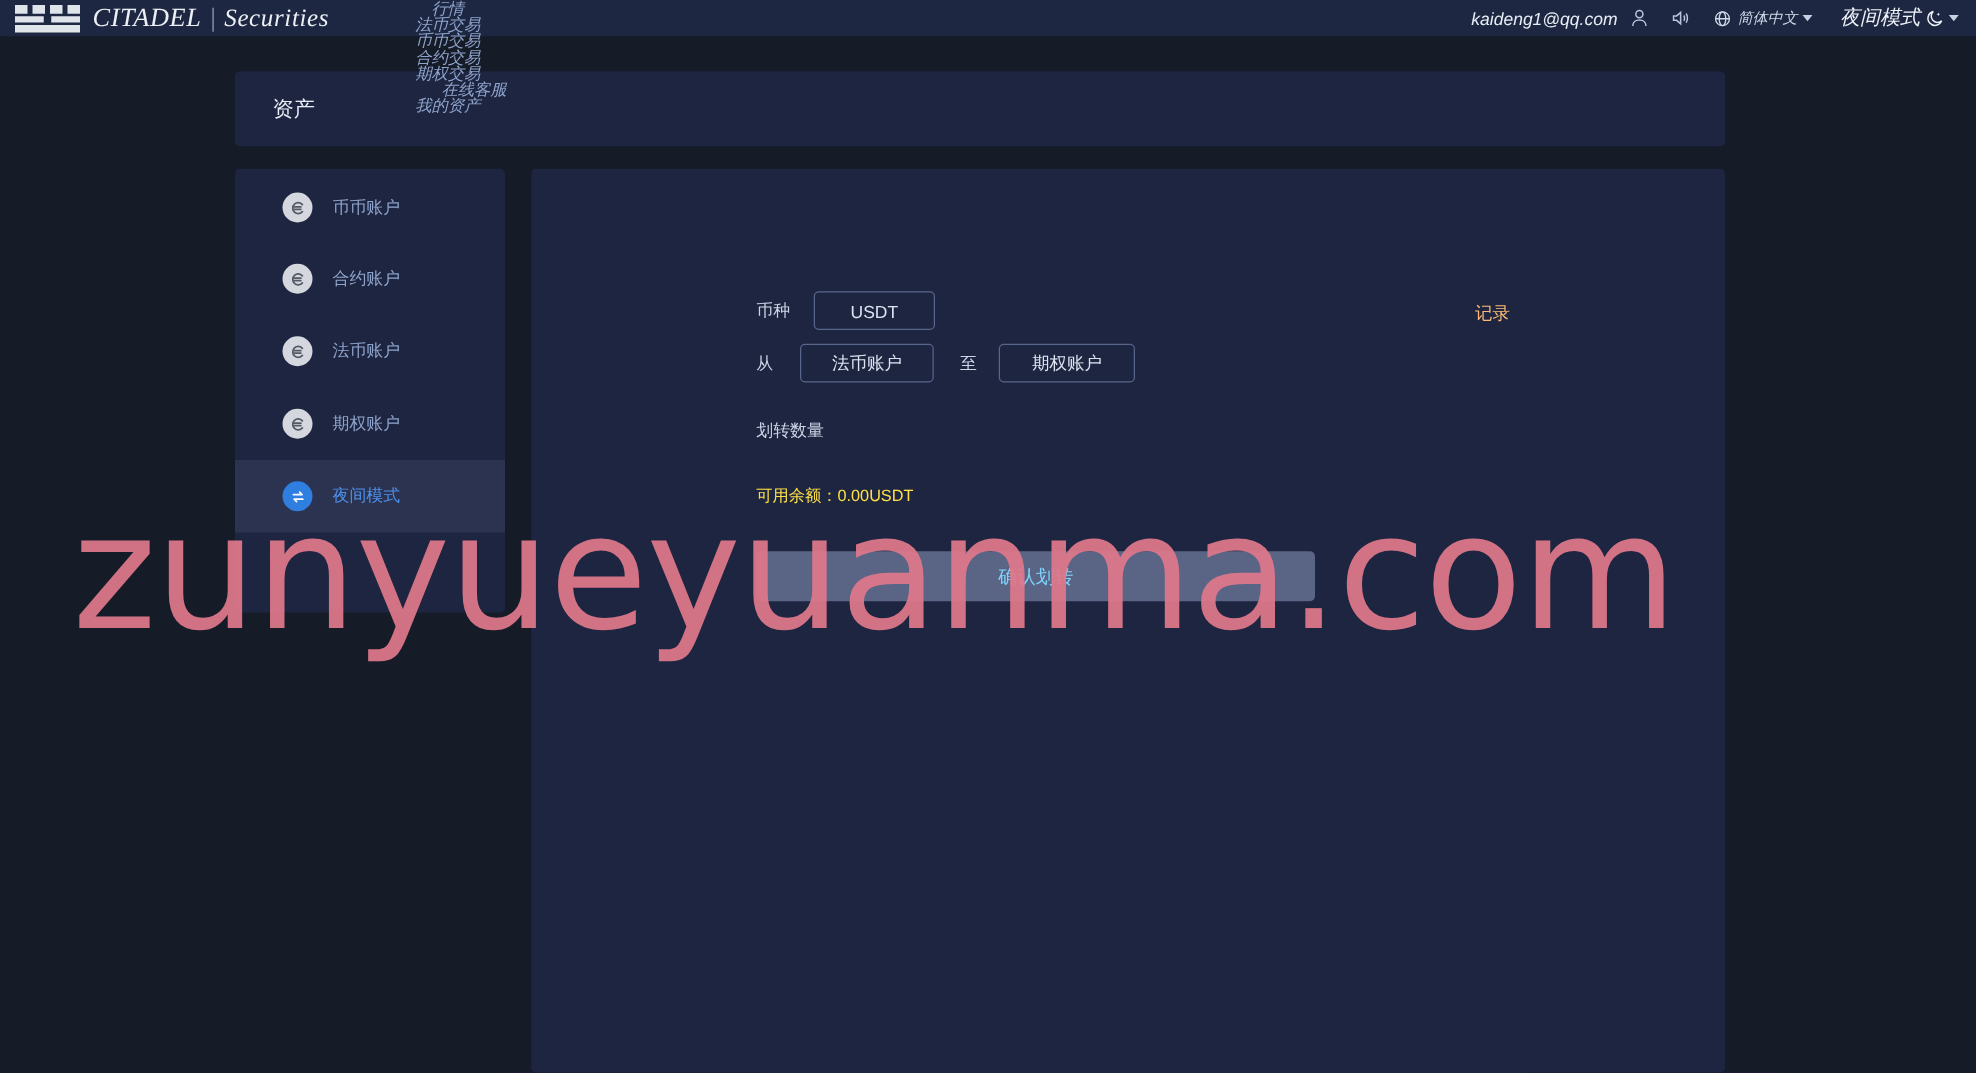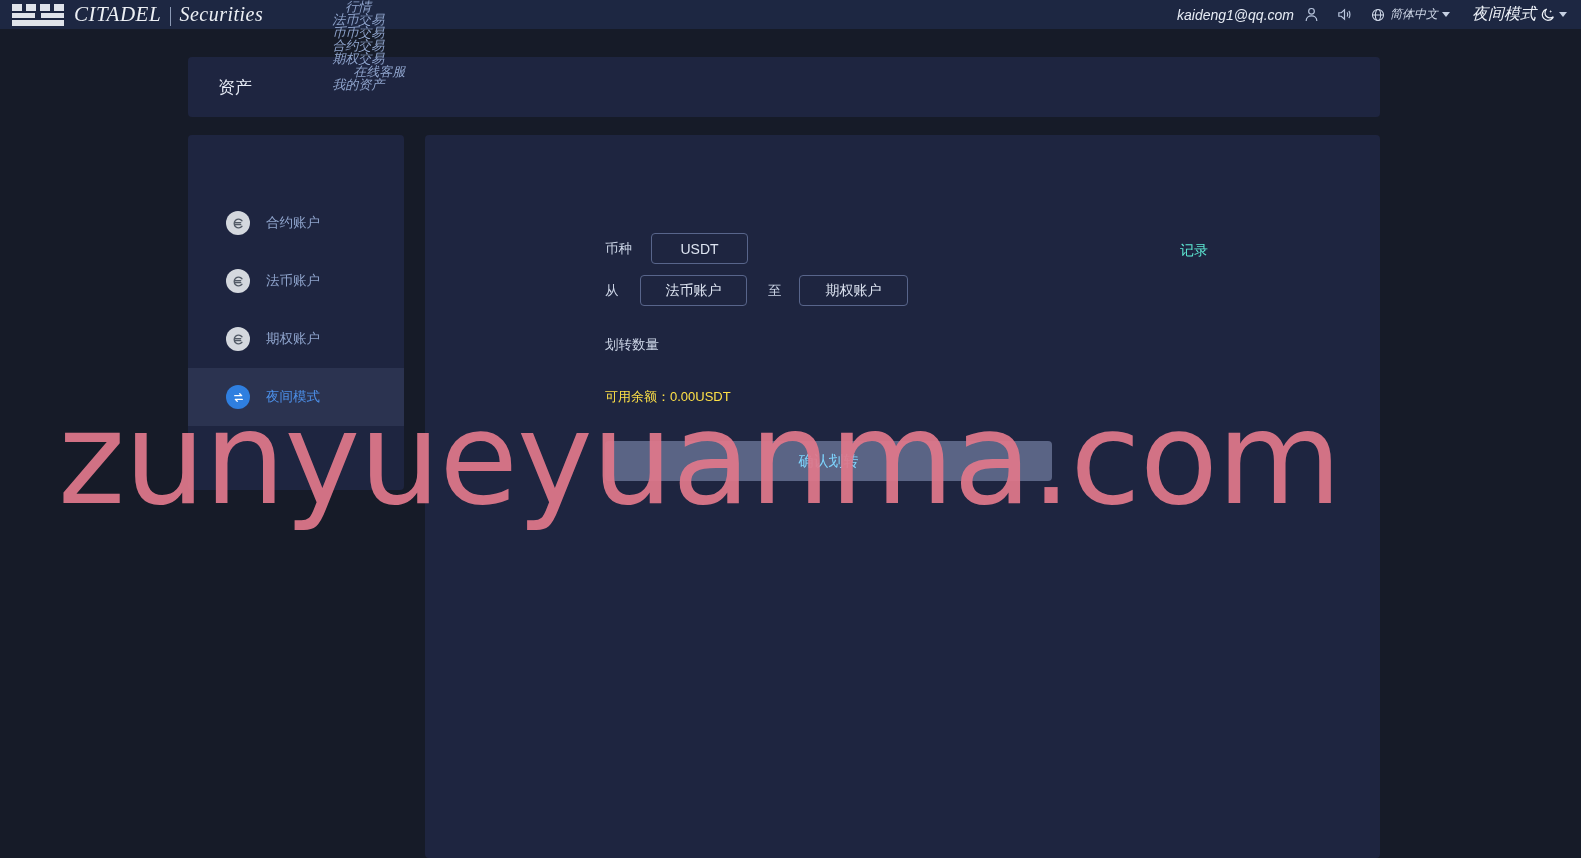--- a/index.html
+++ b/index.html
@@ -206,21 +206,21 @@
     border: none;
     border-radius: 4px;
     color: #7dd3fc;
     font-size: 15px;
     cursor: pointer;
     font-family: "Liberation Sans", "DejaVu Sans", sans-serif;
   }
   #records-link {
     position: absolute;
     left: 755px; top: 107px;
-    color: #5eead4;
+    color: #fdba74;
     font-size: 14px;
     cursor: pointer;
   }
 
   
   #watermark {
     position: absolute;
     left: 58px; top: 395px;
     width: 1470px;
     color: #e0788b;
@@ -307,20 +307,30 @@
     </div>
   </div>
 </div>
 
 <div id="assets-header">
   <div id="assets-title">资产</div>
 </div>
 
 <div id="sidebar">
 
+  <div class="side-item" style="top:2px;">
+    <span class="side-ico">
+      <svg width="15" height="15" viewBox="0 0 24 24" fill="none" stroke="#525a66" stroke-width="2.2" stroke-linecap="round">
+        <path d="M17.5 7.5A7 7 0 1 0 17.5 16.5"></path>
+        <path d="M6.5 10.5h9"></path>
+          <path d="M6.5 13.5h9"></path>
+      </svg>
+    </span>
+    <span class="side-label">币币账户</span>
+  </div>
 
   <div class="side-item" style="top:59px;">
     <span class="side-ico">
       <svg width="15" height="15" viewBox="0 0 24 24" fill="none" stroke="#525a66" stroke-width="2.2" stroke-linecap="round">
         <path d="M17.5 7.5A7 7 0 1 0 17.5 16.5"></path>
         <path d="M6.5 10.5h9"></path>
           <path d="M6.5 13.5h9"></path>
       </svg>
     </span>
     <span class="side-label">合约账户</span>

